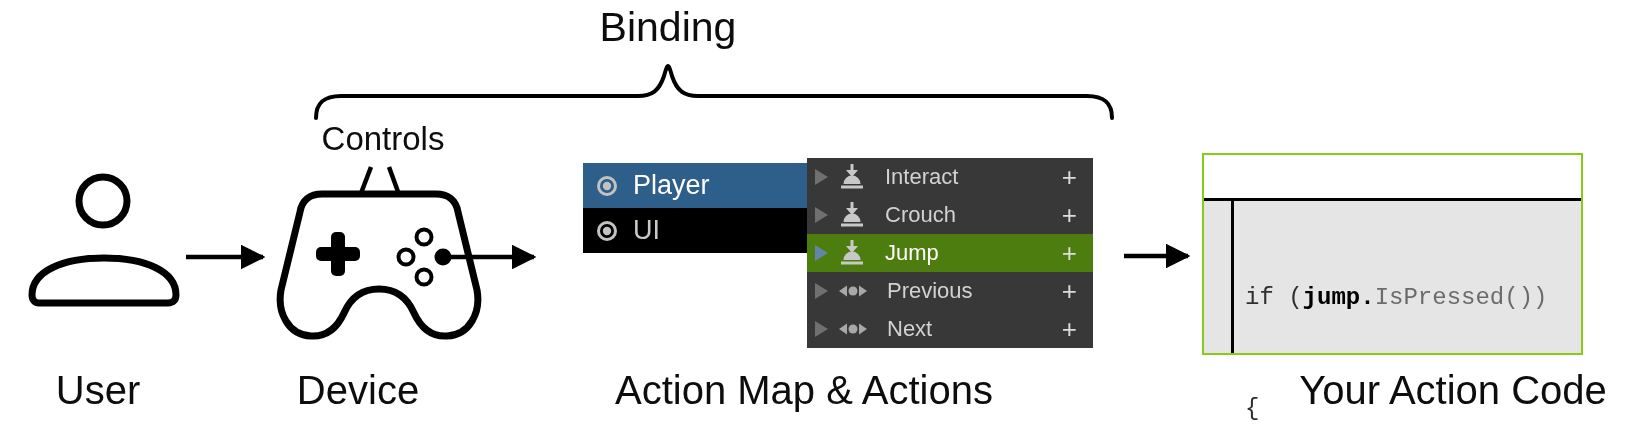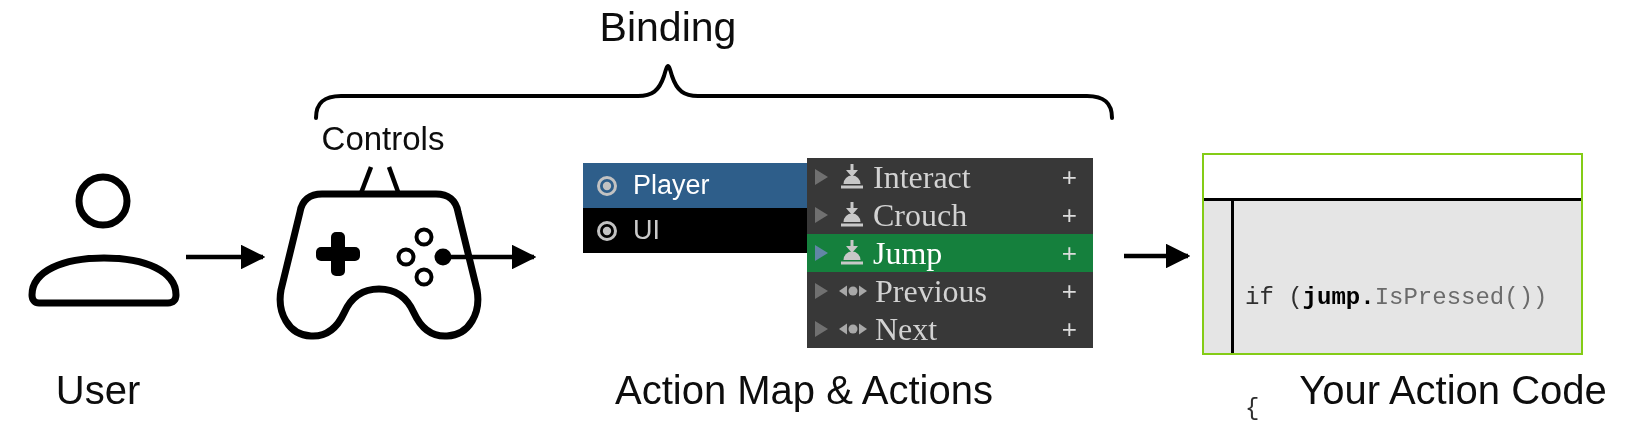--- a/index.html
+++ b/index.html
@@ -21,26 +21,26 @@
   
   .panel-maps{position:absolute;left:583px;top:163px;width:232px;height:90px;}
   .map-row{height:45px;display:flex;align-items:center;padding-left:13px;gap:15px;background:#000000;}
   .map-row.selected{background:#2e5e8a;}
   .map-row .rowlabel{font-size:27px;color:#c9c9c9;}
   .map-row.selected .rowlabel{color:#ffffff;}
 
   
   .panel-actions{position:absolute;left:807px;top:158px;width:286px;height:190px;}
   .action-row{height:38px;display:flex;align-items:center;background:#383838;}
-  .action-row.selected{background:#15803d;}
+  .action-row.selected{background:#4d7c0f;}
   .expander{width:0;height:0;border-left:13px solid #707070;border-top:8px solid transparent;
             border-bottom:8px solid transparent;margin-left:8px;flex:0 0 auto;}
   .action-row.selected .expander{border-left-color:#6286a6;}
   .action-icon{margin-left:11px;flex:0 0 auto;}
-  .action-row .rowlabel{font-size:32px;color:#d2d2d2;margin-left:8px;font-family:Liberation Serif, serif;}
+  .action-row .rowlabel{font-size:22px;color:#d2d2d2;margin-left:20px;}
   .action-row.selected .rowlabel{color:#ffffff;}
   .plus{margin-left:auto;margin-right:16px;font-size:26px;color:#dcdcdc;line-height:1;}
 
   
   .codebox{position:absolute;left:1202px;top:153px;width:381px;height:202px;
            border:2px solid #84cc16;background:#e5e5e5;box-sizing:border-box;}
   .codebox .titlebar{position:absolute;top:0;left:0;right:0;height:43px;border-bottom:3px solid #000;background:#fff;}
   .codebox .gutter{position:absolute;left:27px;top:46px;bottom:0;width:3px;background:#000;}
   .code{position:absolute;left:41px;top:50px;font-family:"Liberation Mono",monospace;
         font-size:24px;line-height:37px;white-space:pre;}
@@ -97,20 +97,21 @@
     </g>
 
     <line x1="444" y1="257" x2="534" y2="257" stroke="#000" stroke-width="4.5" marker-end="url(#ah)"></line>
 
     <line x1="1124" y1="256" x2="1188" y2="256" stroke="#000" stroke-width="4.5" marker-end="url(#ah)"></line>
   </svg>
 
   <div class="label label-binding">Binding</div>
   <div class="label label-controls">Controls</div>
   <div class="label label-big label-user">User</div>
+  <div class="label label-big label-device">Device</div>
   <div class="label label-big label-actionmap">Action Map &amp; Actions</div>
   <div class="label label-big label-actioncode">Your Action Code</div>
 
   <div class="panel-maps">
     <div class="map-row selected">
       <svg width="22" height="22" viewBox="0 0 22 22">
         <circle cx="11" cy="11" r="8.5" fill="none" stroke="#c2c2c2" stroke-width="3"></circle>
         <circle cx="11" cy="11" r="4.2" fill="#c2c2c2"></circle>
       </svg>
       <span class="rowlabel">Player</span>

